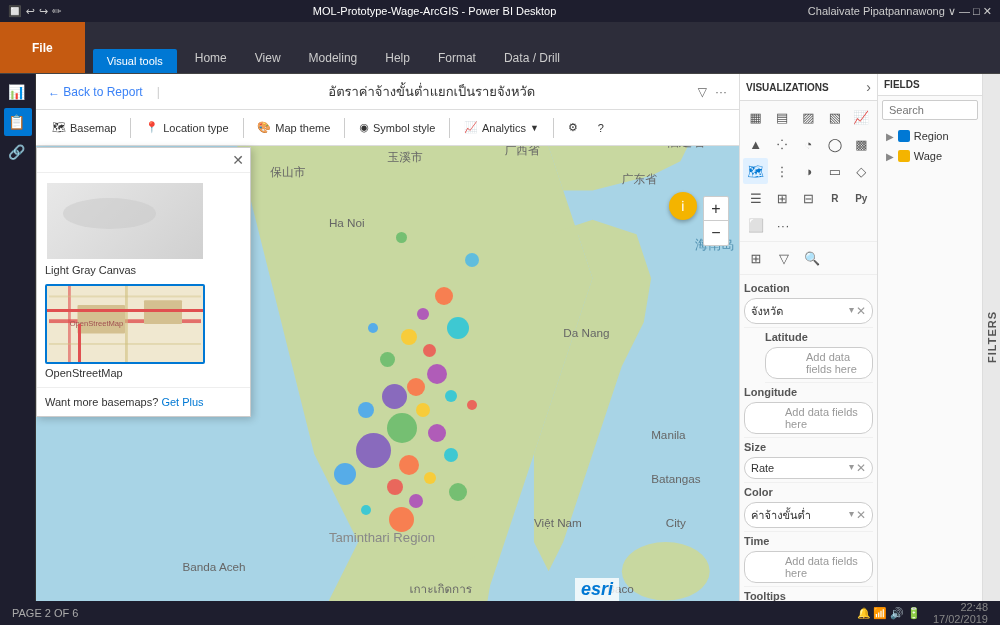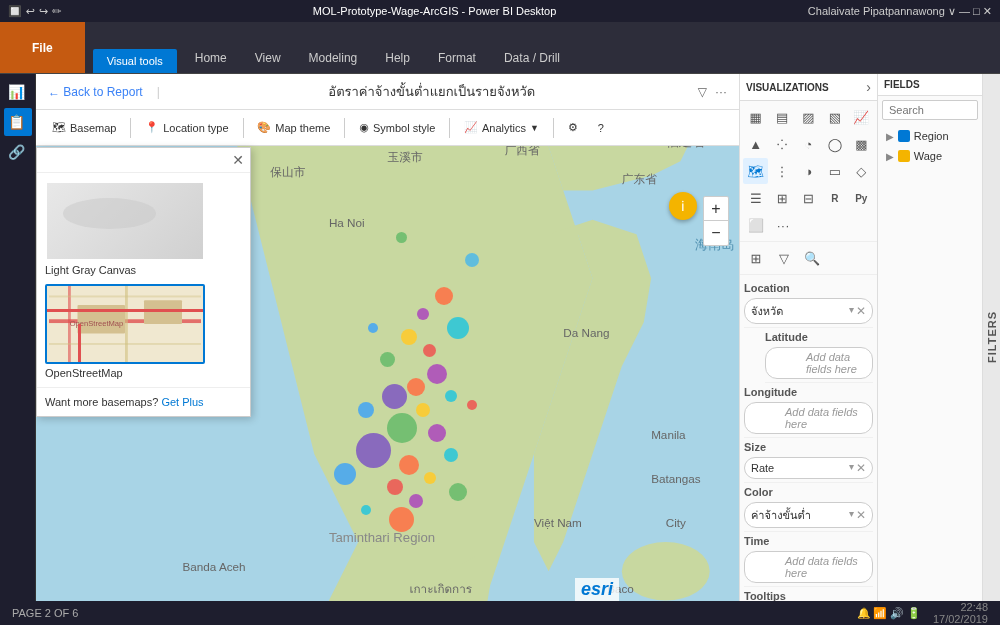--- a/index.html
+++ b/index.html
@@ -345,21 +345,20 @@
       padding: 3px 6px;
       font-size: 11px;
       color: #333;
       display: flex;
       align-items: center;
       justify-content: space-between;
       min-height: 22px;
     }
     .build-field-box.placeholder {
       color: #999;
-      font-style: italic;
       padding-left: 40px;
     }
     .build-field-x {
       color: #999;
       cursor: pointer;
       font-size: 12px;
     }
     .build-field-down {
       color: #999;
       cursor: pointer;

